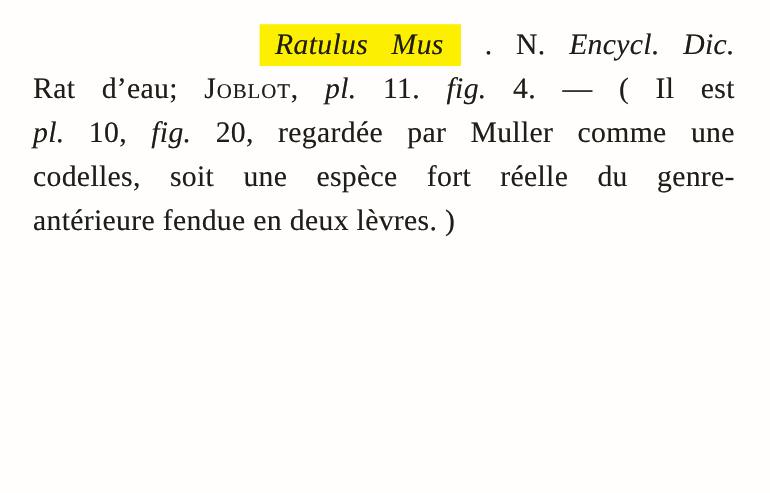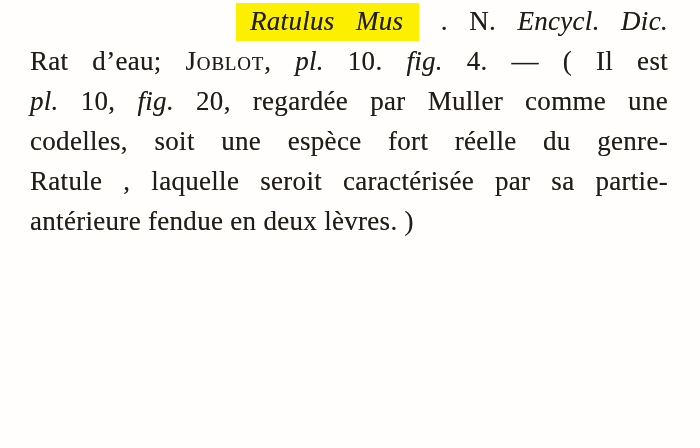--- a/index.html
+++ b/index.html
@@ -18,21 +18,21 @@
     font-family: "Liberation Serif", "DejaVu Serif", serif;
     color: #201d18;
     font-size: 27px;
     letter-spacing: 0.3px;
     text-shadow: 0 0 0.4px rgba(32,29,24,0.55);
   }
   .text-block {
     position: absolute;
     left: 30px;
     right: 32px;
-    top: 1px;
+    top: 20px;
   }
   .line {
     display: block;
     height: 40px;
     line-height: 40px;
     white-space: pre-wrap;
     text-align: justify;
     text-align-last: justify;
   }
   .line.headword-line {
@@ -51,27 +51,26 @@
   }
 </style>
 </head>
 <body>
 
 <div class="page">
   <div class="text-block">
 
     <div class="line headword-line"><span class="hl">Ratulus Mus</span><span> . N. </span><span class="i">Encycl. Dic.</span></div>
 
-    <div class="line"><span>Rat d’eau; </span><span class="sc">Joblot</span><span>, </span><span class="i">pl.</span><span> 10. </span><span class="i">fig.</span><span> 4. — ( Il est</span></div>
+    <div class="line"><span>Rat d’eau; </span><span class="sc">Joblot</span><span>, </span><span class="i">pl.</span><span> 11. </span><span class="i">fig.</span><span> 4. — ( Il est</span></div>
 
 
     <div class="line"><span class="i">pl.</span><span> 10, </span><span class="i">fig.</span><span> 20, regardée par Muller comme une</span></div>
 
 
 
     <div class="line"><span>codelles, soit une espèce fort réelle du genre-</span></div>
 
-    <div class="line"><span>Ratule , laquelle seroit caractérisée par sa partie-</span></div>
 
     <div class="line last-line"><span>antérieure fendue en deux lèvres. )</span></div>
 
   </div>
 </div>
 
 </body></html>

